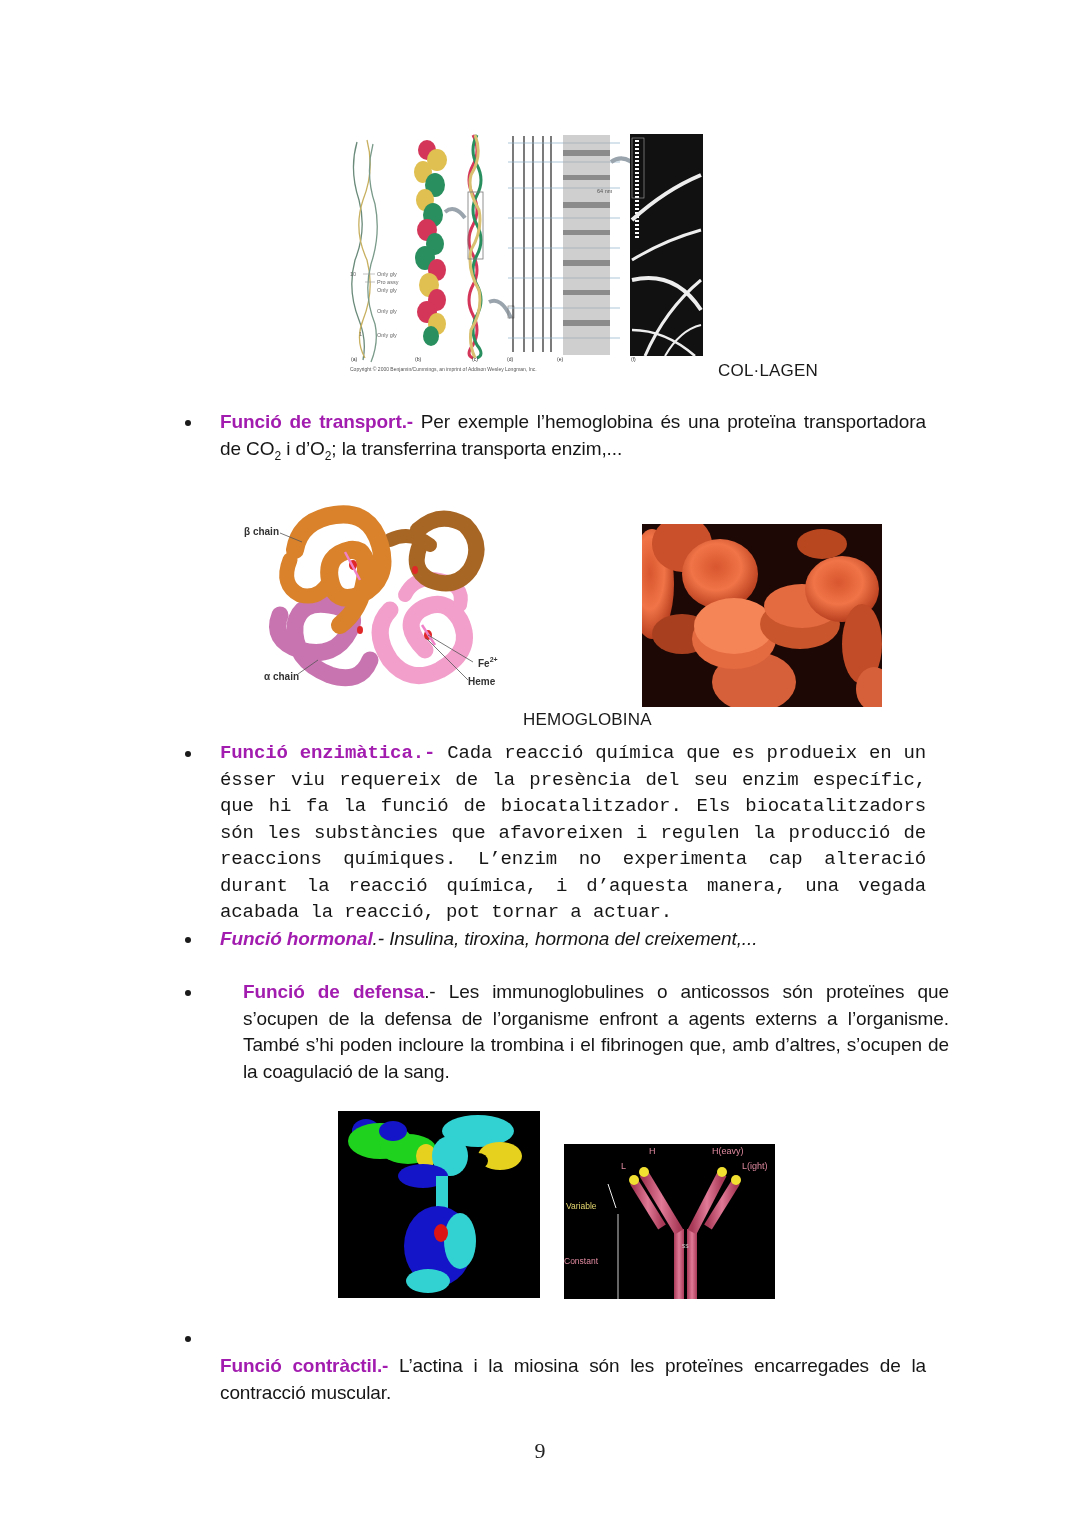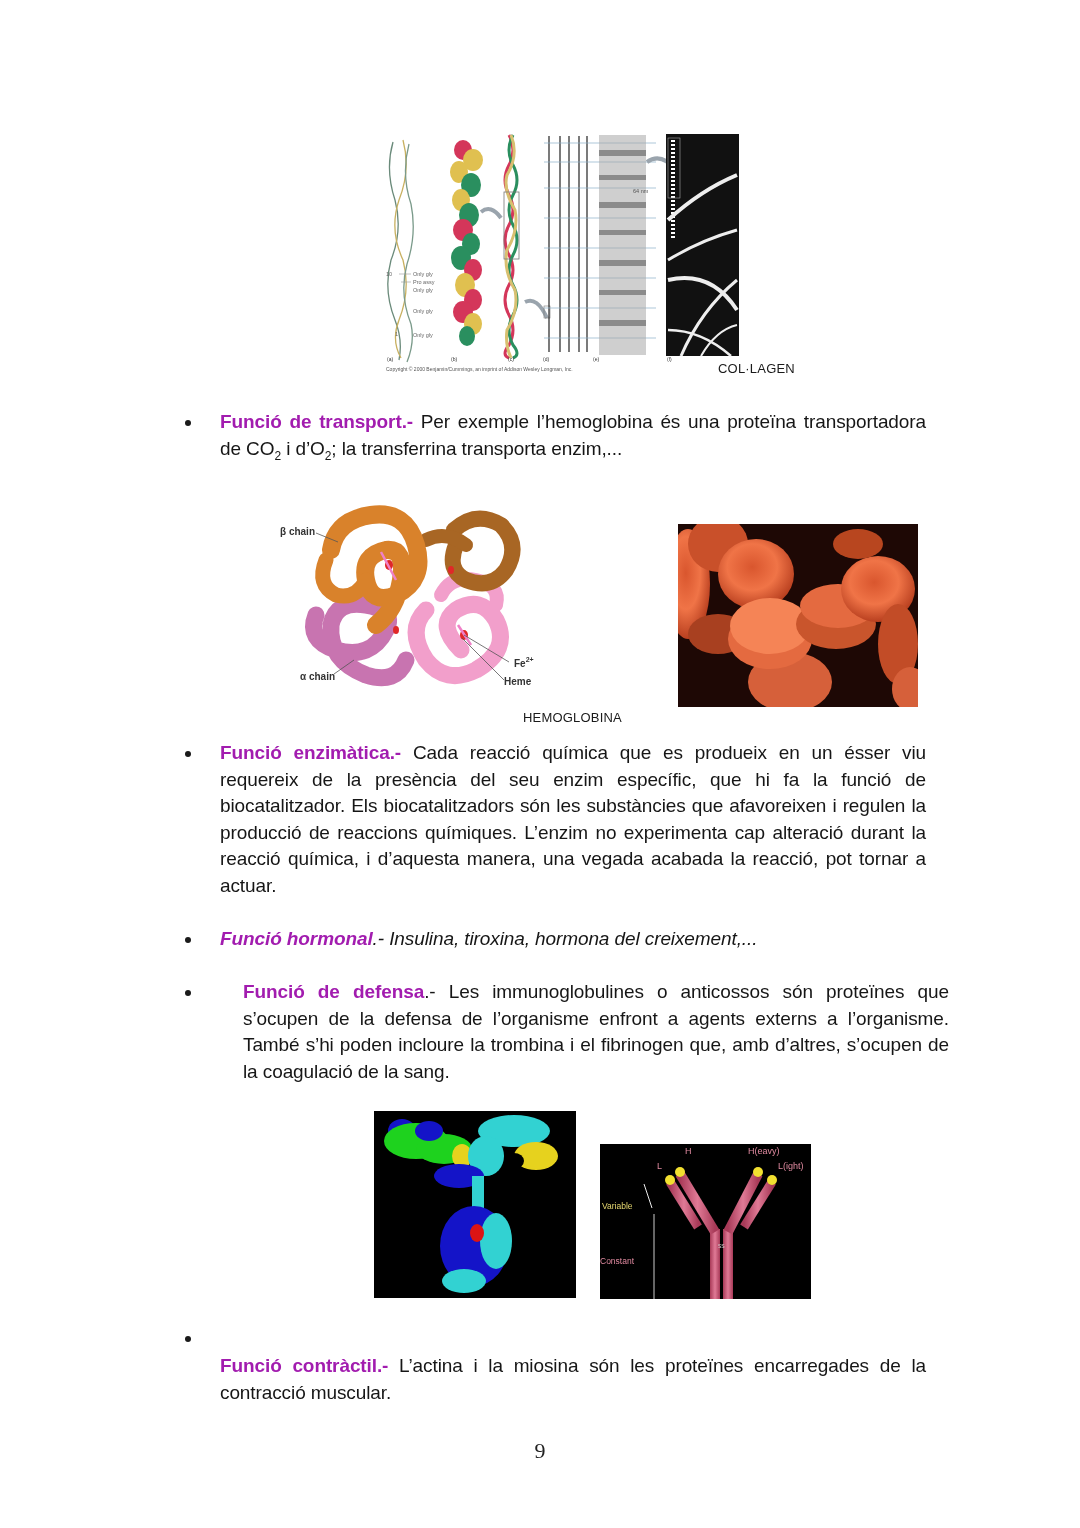--- a/index.html
+++ b/index.html
@@ -1,24 +1,24 @@
 <!DOCTYPE html>
 <html><head>
   <meta charset="utf-8">
   <style>
     html, body { margin: 0; padding: 0; background: #ffffff; }
     body { width: 1080px; height: 1528px; position: relative; overflow: hidden;
            font-family: "Liberation Sans", "DejaVu Sans", sans-serif; color: #111; }
-    .abs { position: absolute; margin-left: 36px; }
+    .abs { position: absolute; }
     .para { position: absolute; left: 220px; width: 706px; font-size: 19px; line-height: 26.5px;
             text-align: justify; color: #161616; font-family: "Liberation Sans", sans-serif; letter-spacing: -0.1px; }
     .para b { font-weight: bold; color: #a21caf; }
     .bullet { position: absolute; left: 184px; width: 10px; height: 10px; }
     .bullet::before { content: ""; position: absolute; left: 1px; top: 0; width: 6px; height: 6px; border-radius: 50%; background: #1a1a1a; }
-    .caption { position: absolute; font-size: 13px; color: #1a1a1a; font-family: "Liberation Sans", sans-serif; letter-spacing: 0.2px; }
+    .caption { position: absolute; font-size: 17px; color: #1a1a1a; font-family: "Liberation Sans", sans-serif; letter-spacing: 0.2px; }
     .pagenum { position: absolute; left: 0; width: 1080px; top: 1438px; text-align: center;
                font-family: "Liberation Serif", serif; font-size: 22px; color: #222; }
     svg text { font-family: "Liberation Sans", sans-serif; }
   </style>
 </head>
 <body>
 
 <div class="abs" style="left:345px; top:130px; width:362px; height:245px;">
   <svg width="362" height="245" viewBox="0 0 362 245">
 
@@ -189,21 +189,21 @@
     <ellipse cx="158" cy="100" rx="40" ry="25" fill="#c9552c"></ellipse>
     <ellipse cx="160" cy="82" rx="38" ry="22" fill="#e46a40"></ellipse>
     <ellipse cx="200" cy="65" rx="37" ry="33" fill="url(#rbc)"></ellipse>
     <ellipse cx="220" cy="120" rx="20" ry="40" fill="#c24c27"></ellipse>
     <ellipse cx="232" cy="165" rx="18" ry="22" fill="#d6603a"></ellipse>
     <ellipse cx="180" cy="20" rx="25" ry="15" fill="#b8461f"></ellipse>
   </svg>
 </div>
 
 <span class="bullet" style="top:751px;"></span>
-<div class="para" style="top:740px;">
+<div class="para" style="top:740px;font-family:Liberation Mono, monospace;">
   <b>Funció enzimàtica.-</b><span> Cada reacció química que es produeix en un ésser viu requereix de la presència del seu enzim específic, que hi fa la funció de biocatalitzador. Els biocatalitzadors són les substàncies que afavoreixen i regulen la producció de reaccions químiques. L’enzim no experimenta cap alteració durant la reacció química, i d’aquesta manera, una vegada acabada la reacció, pot tornar a actuar.</span>
 </div>
 
 <span class="bullet" style="top:937px;"></span>
 <div class="para" style="top:926px;font-style:italic;">
   <b>Funció hormonal</b><span>.- Insulina, tiroxina, hormona del creixement,...</span>
 </div>
 
 <span class="bullet" style="top:990px;"></span>
 <div class="para" style="top:979px;margin-left:23px;">

